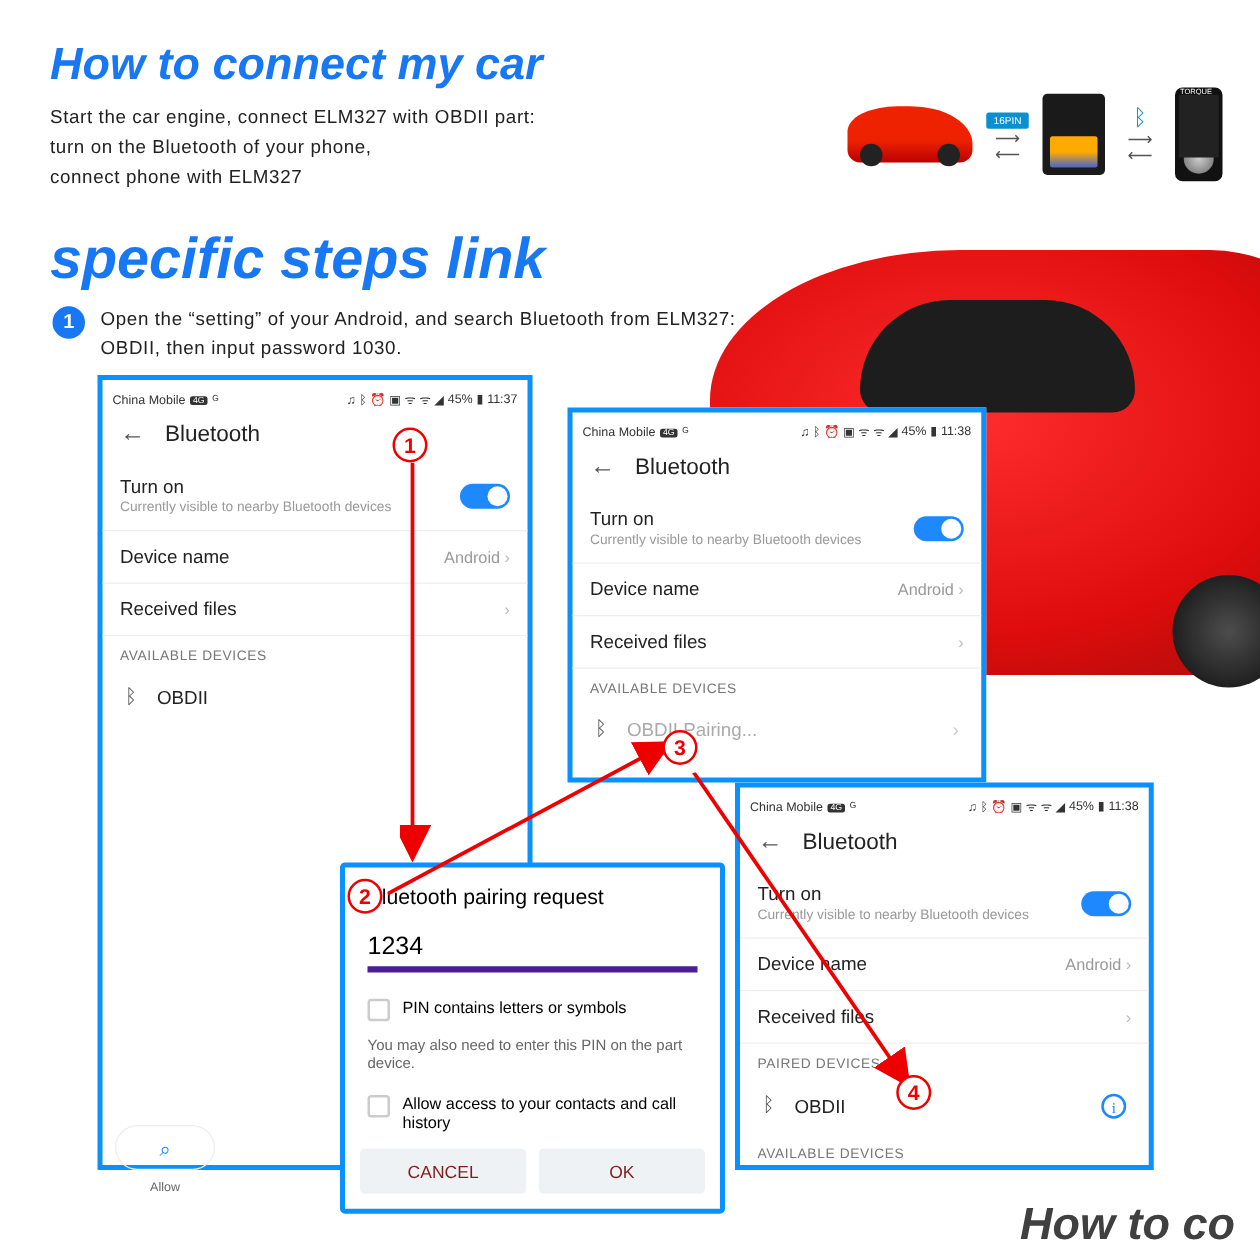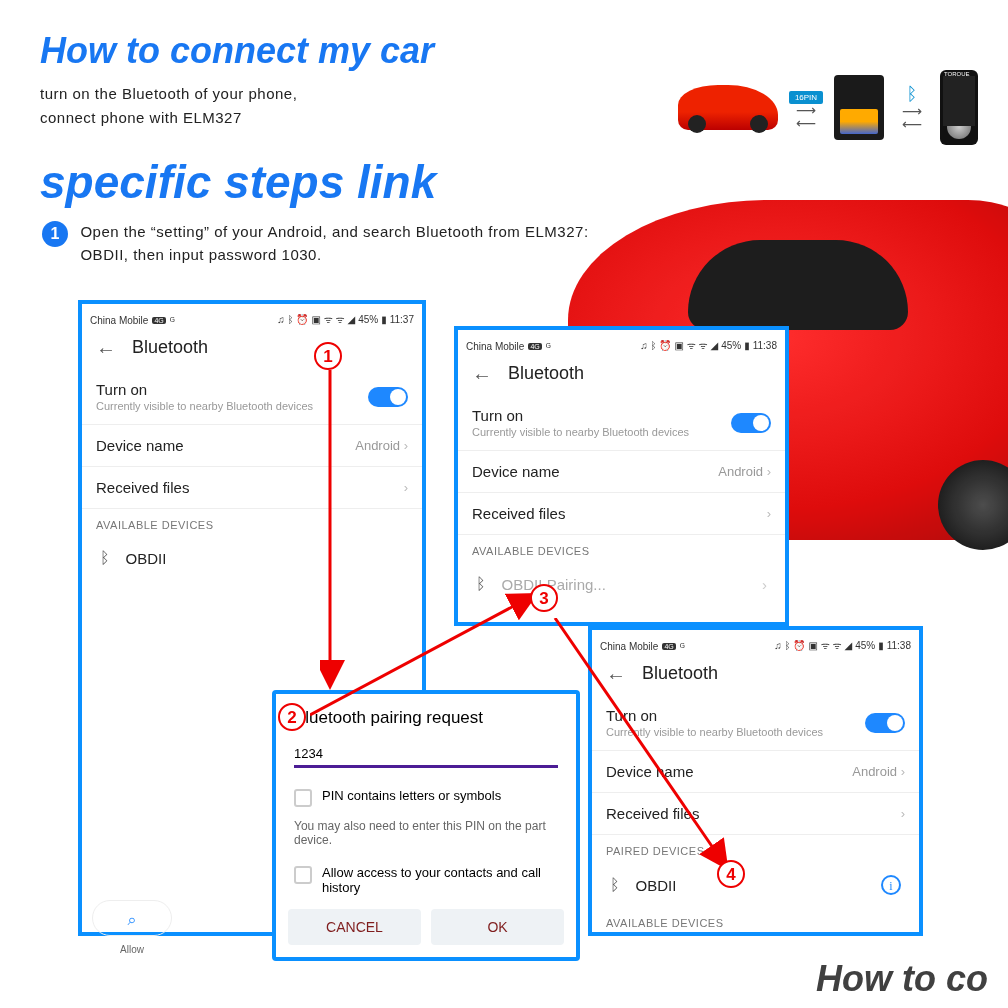--- a/index.html
+++ b/index.html
@@ -176,21 +176,21 @@
     left: 272px; top: 690px;
     width: 308px;
     background:#fff;
     border: 4px solid #0a90ff;
     border-radius: 4px;
     padding: 0;
     z-index:4;
     font-size:13px;
   }
   #dlg .dlg-title { padding: 14px 18px 8px; font-size:17px;}
-  #dlg .dlg-input { margin: 6px 18px 12px; border-bottom:3px solid #4c1d95; font-size:13px; padding:4px 0;}
+  #dlg .dlg-input { margin: 6px 18px 12px; border-bottom:5px solid #4c1d95; font-size:20px; padding:4px 0;}
   #dlg .checkbox-row { padding: 8px 18px; display:flex; gap:10px; align-items:flex-start;}
   #dlg .cb { width:18px; height:18px; border:2px solid #ccc; border-radius:3px; flex-shrink:0; margin-top:1px;}
   #dlg .helper { padding: 4px 18px 10px; font-size:12px; color:#666;}
   #dlg .btns { display:flex; gap:10px; padding: 6px 12px 12px;}
   #dlg .btns button { flex:1; border:none; background:#eef2f5; color:#7f1d1d; font-size:14px; padding:10px 0; border-radius:4px;}
 
   
   .step-circ {
     position:absolute;
     width:28px; height:28px;
@@ -221,20 +221,21 @@
 </head>
 <body>
 
 <div class="big-car">
   <div class="wheel1"></div>
     <div class="wheel2"></div>
 </div>
 
 <div class="main-title">How to connect my car</div>
 <div class="intro">
+  <div>Start the car engine, connect ELM327 with OBDII part:</div>
   <div>turn on the Bluetooth of your phone,</div>
   <div>connect phone with ELM327</div>
 </div>
 
 <div class="flow-diagram">
   <div class="car-red-small"></div>
   <div class="arrows">
     <span class="badge">16PIN</span>
     <span class="arr">⟶</span><span class="arr">⟵</span>
   </div>

